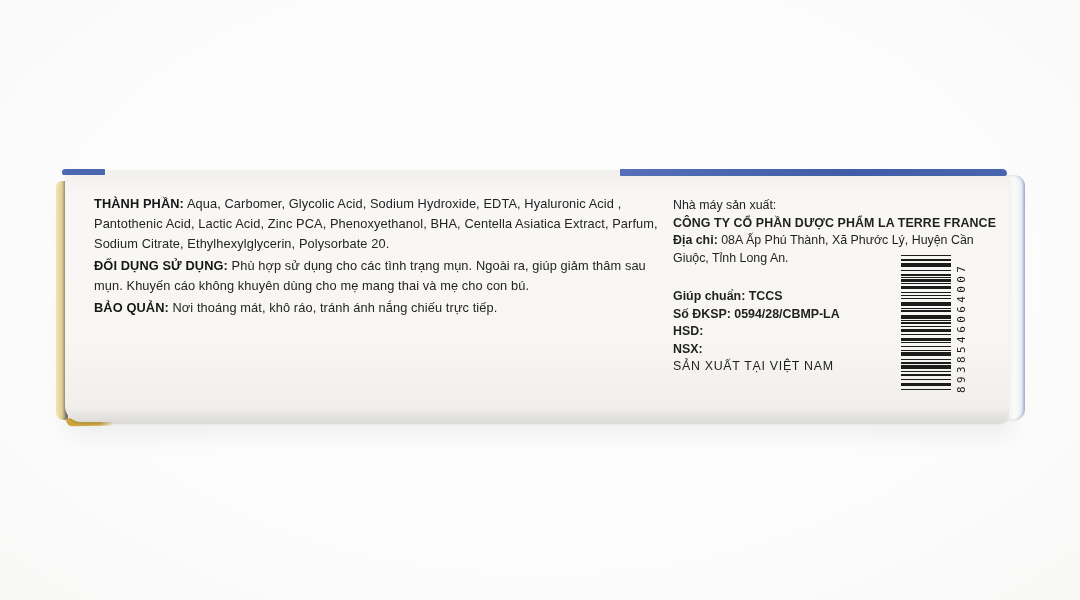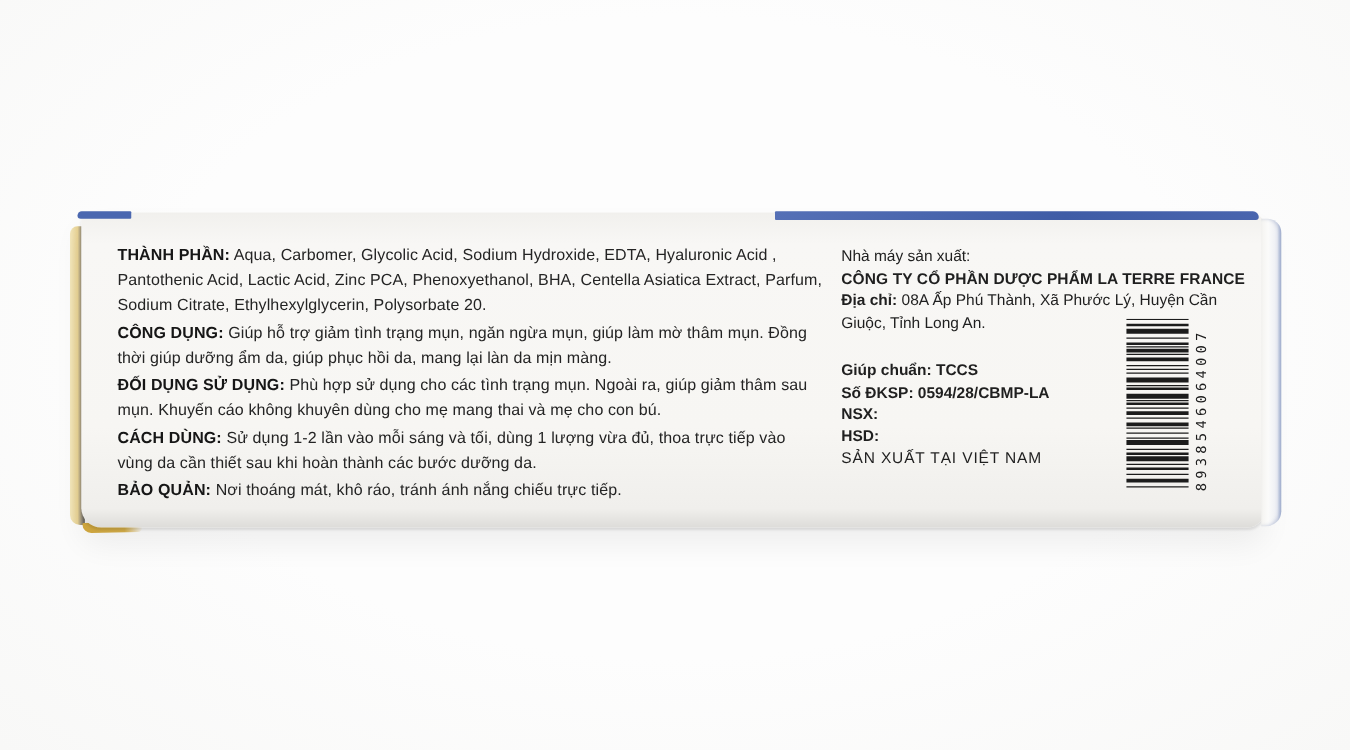--- a/index.html
+++ b/index.html
@@ -124,30 +124,22 @@
     <div class="blue-seg-left"></div>
     <div class="blue-seg-right"></div>
     <div class="right-flap"></div>
 
     <div class="left-col">
       <p class="section">
         <span class="sec-label">THÀNH PHẦN:</span>
         <span>Aqua, Carbomer, Glycolic Acid, Sodium Hydroxide, EDTA, Hyaluronic Acid , Pantothenic Acid, Lactic Acid, Zinc PCA, Phenoxyethanol, BHA, Centella Asiatica Extract, Parfum, Sodium Citrate, Ethylhexylglycerin, Polysorbate 20.</span>
       </p>
       <p class="section">
-        <span class="sec-label">CÔNG DỤNG:</span>
-        <span>Giúp hỗ trợ giảm tình trạng mụn, ngăn ngừa mụn, giúp làm mờ thâm mụn. Đồng thời giúp dưỡng ẩm da, giúp phục hồi da, mang lại làn da mịn màng.</span>
-      </p>
-      <p class="section">
         <span class="sec-label">ĐỐI DỤNG SỬ DỤNG:</span>
         <span>Phù hợp sử dụng cho các tình trạng mụn. Ngoài ra, giúp giảm thâm sau mụn. Khuyến cáo không khuyên dùng cho mẹ mang thai và mẹ cho con bú.</span>
-      </p>
-      <p class="section">
-        <span class="sec-label">CÁCH DÙNG:</span>
-        <span>Sử dụng 1-2 lần vào mỗi sáng và tối, dùng 1 lượng vừa đủ, thoa trực tiếp vào vùng da cần thiết sau khi hoàn thành các bước dưỡng da.</span>
       </p>
       <p class="section">
         <span class="sec-label">BẢO QUẢN:</span>
         <span>Nơi thoáng mát, khô ráo, tránh ánh nắng chiếu trực tiếp.</span>
       </p>
     </div>
 
     <div class="right-col">
       <div>Nhà máy sản xuất:</div>
       <div class="company">CÔNG TY CỔ PHẦN DƯỢC PHẨM LA TERRE FRANCE</div>
@@ -159,27 +151,27 @@
       <div class="reg-block">
         <div class="reg-row">
           <span>Giúp chuẩn:</span>
           <span>TCCS</span>
         </div>
         <div class="reg-row">
           <span>Số ĐKSP:</span>
           <span>0594/28/CBMP-LA</span>
         </div>
         <div class="reg-row">
+          <span>HSD:</span>
+          <span></span>
+        </div>
+        <div class="reg-row">
           <span>NSX:</span>
           <span></span>
         </div>
-        <div class="reg-row">
-          <span>HSD:</span>
-          <span></span>
-        </div>
       </div>
 
       <div class="origin">SẢN XUẤT TẠI VIỆT NAM</div>
     </div>
 
     <div class="barcode-bars">
         <div class="bar" style="height: 1px; margin-bottom: 3px;"></div>
         <div class="bar" style="height: 2px; margin-bottom: 2px;"></div>
         <div class="bar" style="height: 4px; margin-bottom: 3px;"></div>
         <div class="bar" style="height: 1px; margin-bottom: 3px;"></div>

